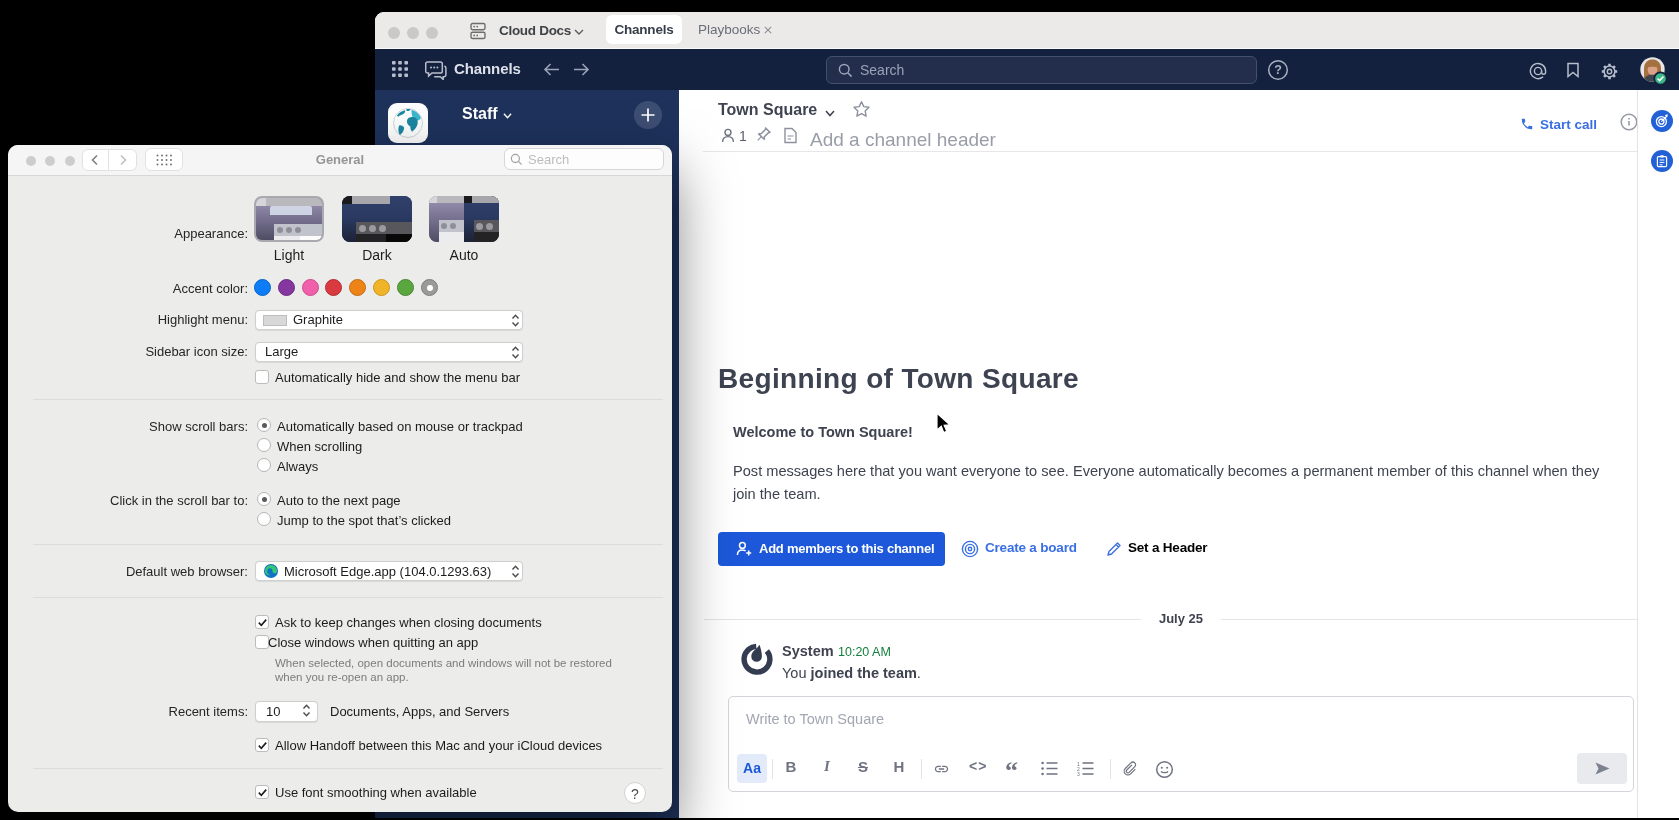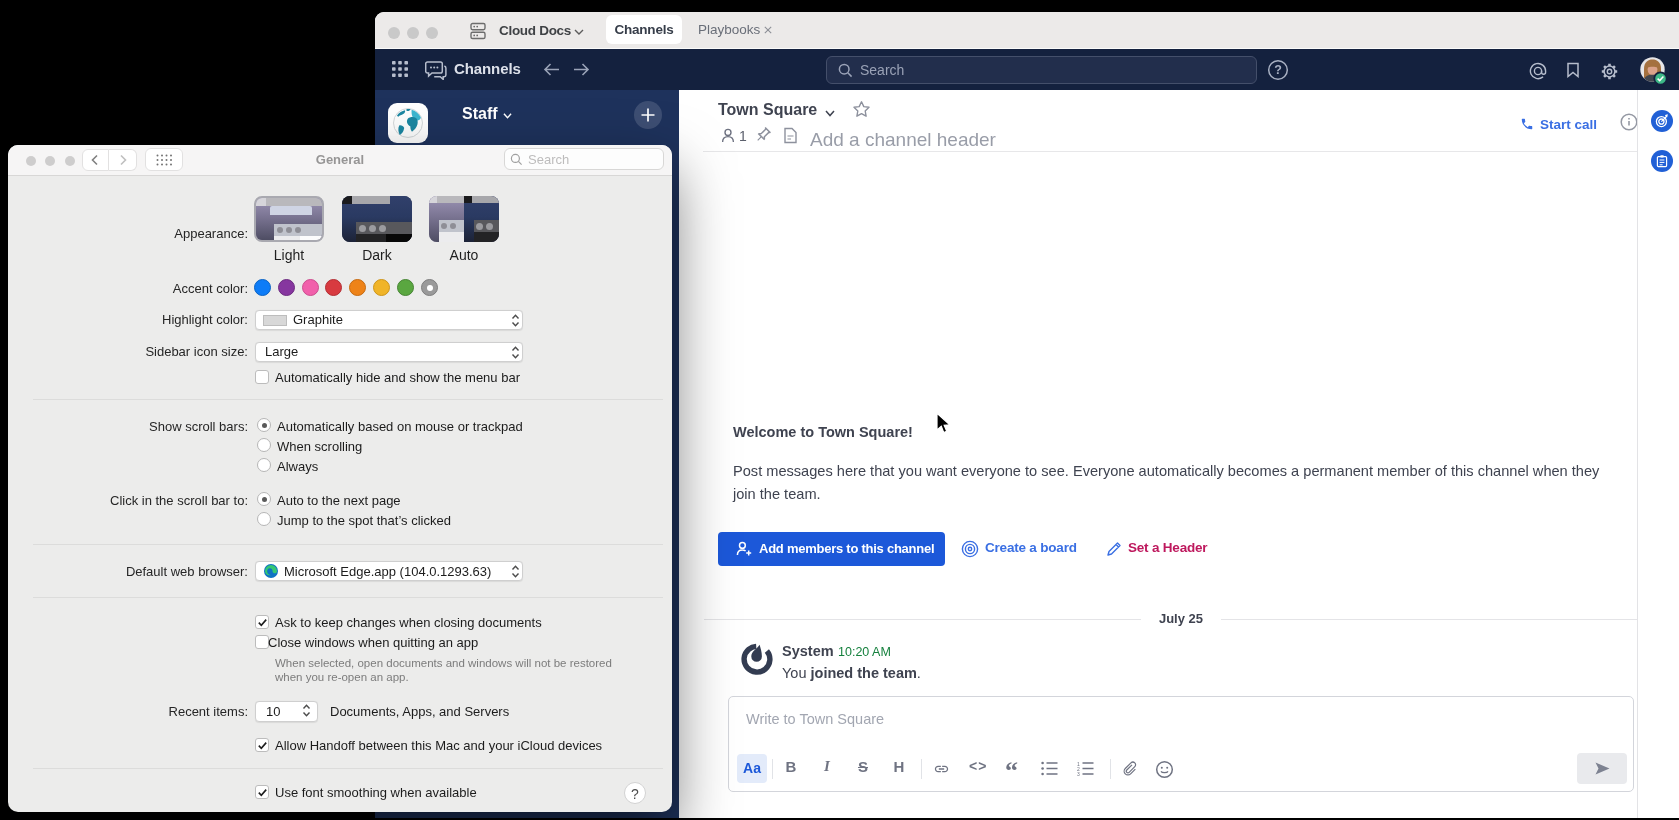--- a/index.html
+++ b/index.html
@@ -198,40 +198,41 @@
 
       <svg class="abs" style="left:817px;top:27px" width="14" height="14" viewBox="0 0 24 24">
         <path fill="#3a6fe3" d="M6.6 10.8c1.4 2.8 3.8 5.1 6.6 6.6l2.2-2.2c.3-.3.7-.4 1-.2 1.1.4 2.3.6 3.6.6.6 0 1 .4 1 1V20c0 .6-.4 1-1 1C10.6 21 3 13.4 3 4c0-.6.4-1 1-1h3.5c.6 0 1 .4 1 1 0 1.2.2 2.4.6 3.6.1.3 0 .7-.2 1l-2.3 2.2z"></path>
       </svg>
       <div class="abs" style="left:837px;top:27px;font-size:13.5px;font-weight:600;color:#3a6fe3">Start call</div>
       <svg class="abs" style="left:917px;top:23px" width="18" height="18" viewBox="0 0 18 18">
         <circle cx="9" cy="9" r="7.8" fill="none" stroke="#9498a3" stroke-width="1.5"></circle>
         <path d="M9 8 v4.4 M9 5 v1.6" stroke="#9498a3" stroke-width="1.6"></path>
       </svg>
 
+      <div class="abs" style="left:15px;top:273px;font-size:28px;font-weight:700;color:#3d4350;letter-spacing:0.35px">Beginning of Town Square</div>
       <div class="abs" style="left:30px;top:334px;font-size:14.5px;font-weight:700;color:#3f4350">Welcome to Town Square!</div>
       <div class="abs" style="left:30px;top:370px;font-size:14.6px;color:#3f4350;line-height:22.5px">Post messages here that you want everyone to see. Everyone automatically becomes a permanent member of this channel when they<br>join the team.</div>
 
       <div class="abs" style="left:15px;top:442px;width:227px;height:34px;background:#1c58d9;border-radius:4px"></div>
       <svg class="abs" style="left:33px;top:451px" width="17" height="16" viewBox="0 0 17 16">
         <circle cx="6.4" cy="4.4" r="2.9" fill="none" stroke="#fff" stroke-width="1.5"></circle>
         <path d="M1.4 14 C1.4 10.7 3.6 9 6.4 9 C7.6 9 8.7 9.3 9.6 9.9" fill="none" stroke="#fff" stroke-width="1.5"></path>
         <path d="M12.7 9.5 v5 M10.2 12 h5" stroke="#fff" stroke-width="1.5"></path>
       </svg>
       <div class="abs" style="left:56px;top:451px;font-size:13px;font-weight:700;letter-spacing:-0.25px;color:#fff">Add members to this channel</div>
       <svg class="abs" style="left:258px;top:450px" width="18" height="18" viewBox="0 0 18 18">
         <circle cx="9" cy="9" r="7.6" fill="none" stroke="#3a6fe3" stroke-width="1.4"></circle>
         <circle cx="9" cy="9" r="4.6" fill="none" stroke="#3a6fe3" stroke-width="1.4"></circle>
         <circle cx="9" cy="9" r="1.7" fill="none" stroke="#3a6fe3" stroke-width="1.4"></circle>
       </svg>
       <div class="abs" style="left:282px;top:450px;font-size:13.5px;font-weight:700;letter-spacing:-0.2px;color:#3a6fe3">Create a board</div>
       <svg class="abs" style="left:403px;top:451px" width="16" height="16" viewBox="0 0 16 16">
         <path d="M2 14 L3 10.5 L11.5 2 L14 4.5 L5.5 13 Z M10 3.5 L12.5 6" fill="none" stroke="#3a6fe3" stroke-width="1.4" stroke-linejoin="round"></path>
       </svg>
-      <div class="abs" style="left:425px;top:450px;font-size:13.5px;font-weight:700;letter-spacing:-0.2px;color:#be185d">Set a Header</div>
+      <div class="abs" style="left:425px;top:450px;font-size:13.5px;font-weight:700;letter-spacing:-0.2px;color:#000000">Set a Header</div>
 
       <div class="abs" style="left:1px;top:529px;width:956px;height:1px;background:#e4e4e7"></div>
       <div class="abs" style="left:438px;top:521px;width:80px;height:17px;background:#fff;text-align:center;font-size:13px;font-weight:700;color:#3f4350">July 25</div>
 
       <svg class="abs" style="left:37px;top:552px" width="34" height="34" viewBox="0 0 34 34">
         <circle cx="17" cy="17.2" r="12.9" fill="none" stroke="#333c51" stroke-width="5.4" stroke-dasharray="68.6 12.4" transform="rotate(-40 17 17.2)"></circle>
         <path d="M19.6 2.8 C20.6 6.5 21.9 9.9 21.9 14.4 A5.3 5.3 0 1 1 11.3 14.4 C11.3 9.7 16.2 7.5 19.6 2.8 Z" fill="#333c51"></path>
       </svg>
       <div class="abs" style="left:79px;top:553px;font-size:14.5px;font-weight:700;color:#3f4350">System</div>
       <div class="abs" style="left:135px;top:555px;font-size:12.5px;color:#15803d">10:20 AM</div>
@@ -387,21 +388,21 @@
     <div class="abs" style="left:246px;top:134px;width:17px;height:17px;border-radius:50%;background:#0d7cf7;border:1px solid #0b63c4"></div>
     <div class="abs" style="left:270px;top:134px;width:17px;height:17px;border-radius:50%;background:#86369f;border:1px solid #6c2b80"></div>
     <div class="abs" style="left:294px;top:134px;width:17px;height:17px;border-radius:50%;background:#f160ab;border:1px solid #cc4c8e"></div>
     <div class="abs" style="left:317px;top:134px;width:17px;height:17px;border-radius:50%;background:#d83a40;border:1px solid #b32d33"></div>
     <div class="abs" style="left:341px;top:134px;width:17px;height:17px;border-radius:50%;background:#ee8318;border:1px solid #c66a10"></div>
     <div class="abs" style="left:365px;top:134px;width:17px;height:17px;border-radius:50%;background:#f0b428;border:1px solid #cd951a"></div>
     <div class="abs" style="left:389px;top:134px;width:17px;height:17px;border-radius:50%;background:#5aa740;border:1px solid #468433"></div>
     <div class="abs" style="left:413px;top:134px;width:17px;height:17px;border-radius:50%;background:#9a9a9a;border:1px solid #7e7e7e"></div>
     <div class="abs" style="left:418.5px;top:139.5px;width:6px;height:6px;border-radius:50%;background:#fff"></div>
 
-    <div class="plabel" style="left:0px;top:167px">Highlight color:</div>
+    <div class="plabel" style="left:0px;top:167px">Highlight menu:</div>
     <div class="dropdown" style="left:247px;top:165px;width:268px;height:20px"></div>
     <div class="abs" style="left:255px;top:170px;width:24px;height:11px;background:#d8d8d8;border:1px solid #bdbdbd"></div>
     <div class="pctl" style="left:285px;top:167px">Graphite</div>
     <svg class="abs" style="left:503px;top:169px" width="9" height="13" viewBox="0 0 9 13">
       <path d="M1.5 4.5 L4.5 1.2 L7.5 4.5 M1.5 8.5 L4.5 11.8 L7.5 8.5" fill="none" stroke="#4c4c4c" stroke-width="1.4"></path>
     </svg>
 
     <div class="plabel" style="left:0px;top:199px">Sidebar icon size:</div>
     <div class="dropdown" style="left:247px;top:197px;width:268px;height:20px"></div>
     <div class="pctl" style="left:257px;top:199px">Large</div>

